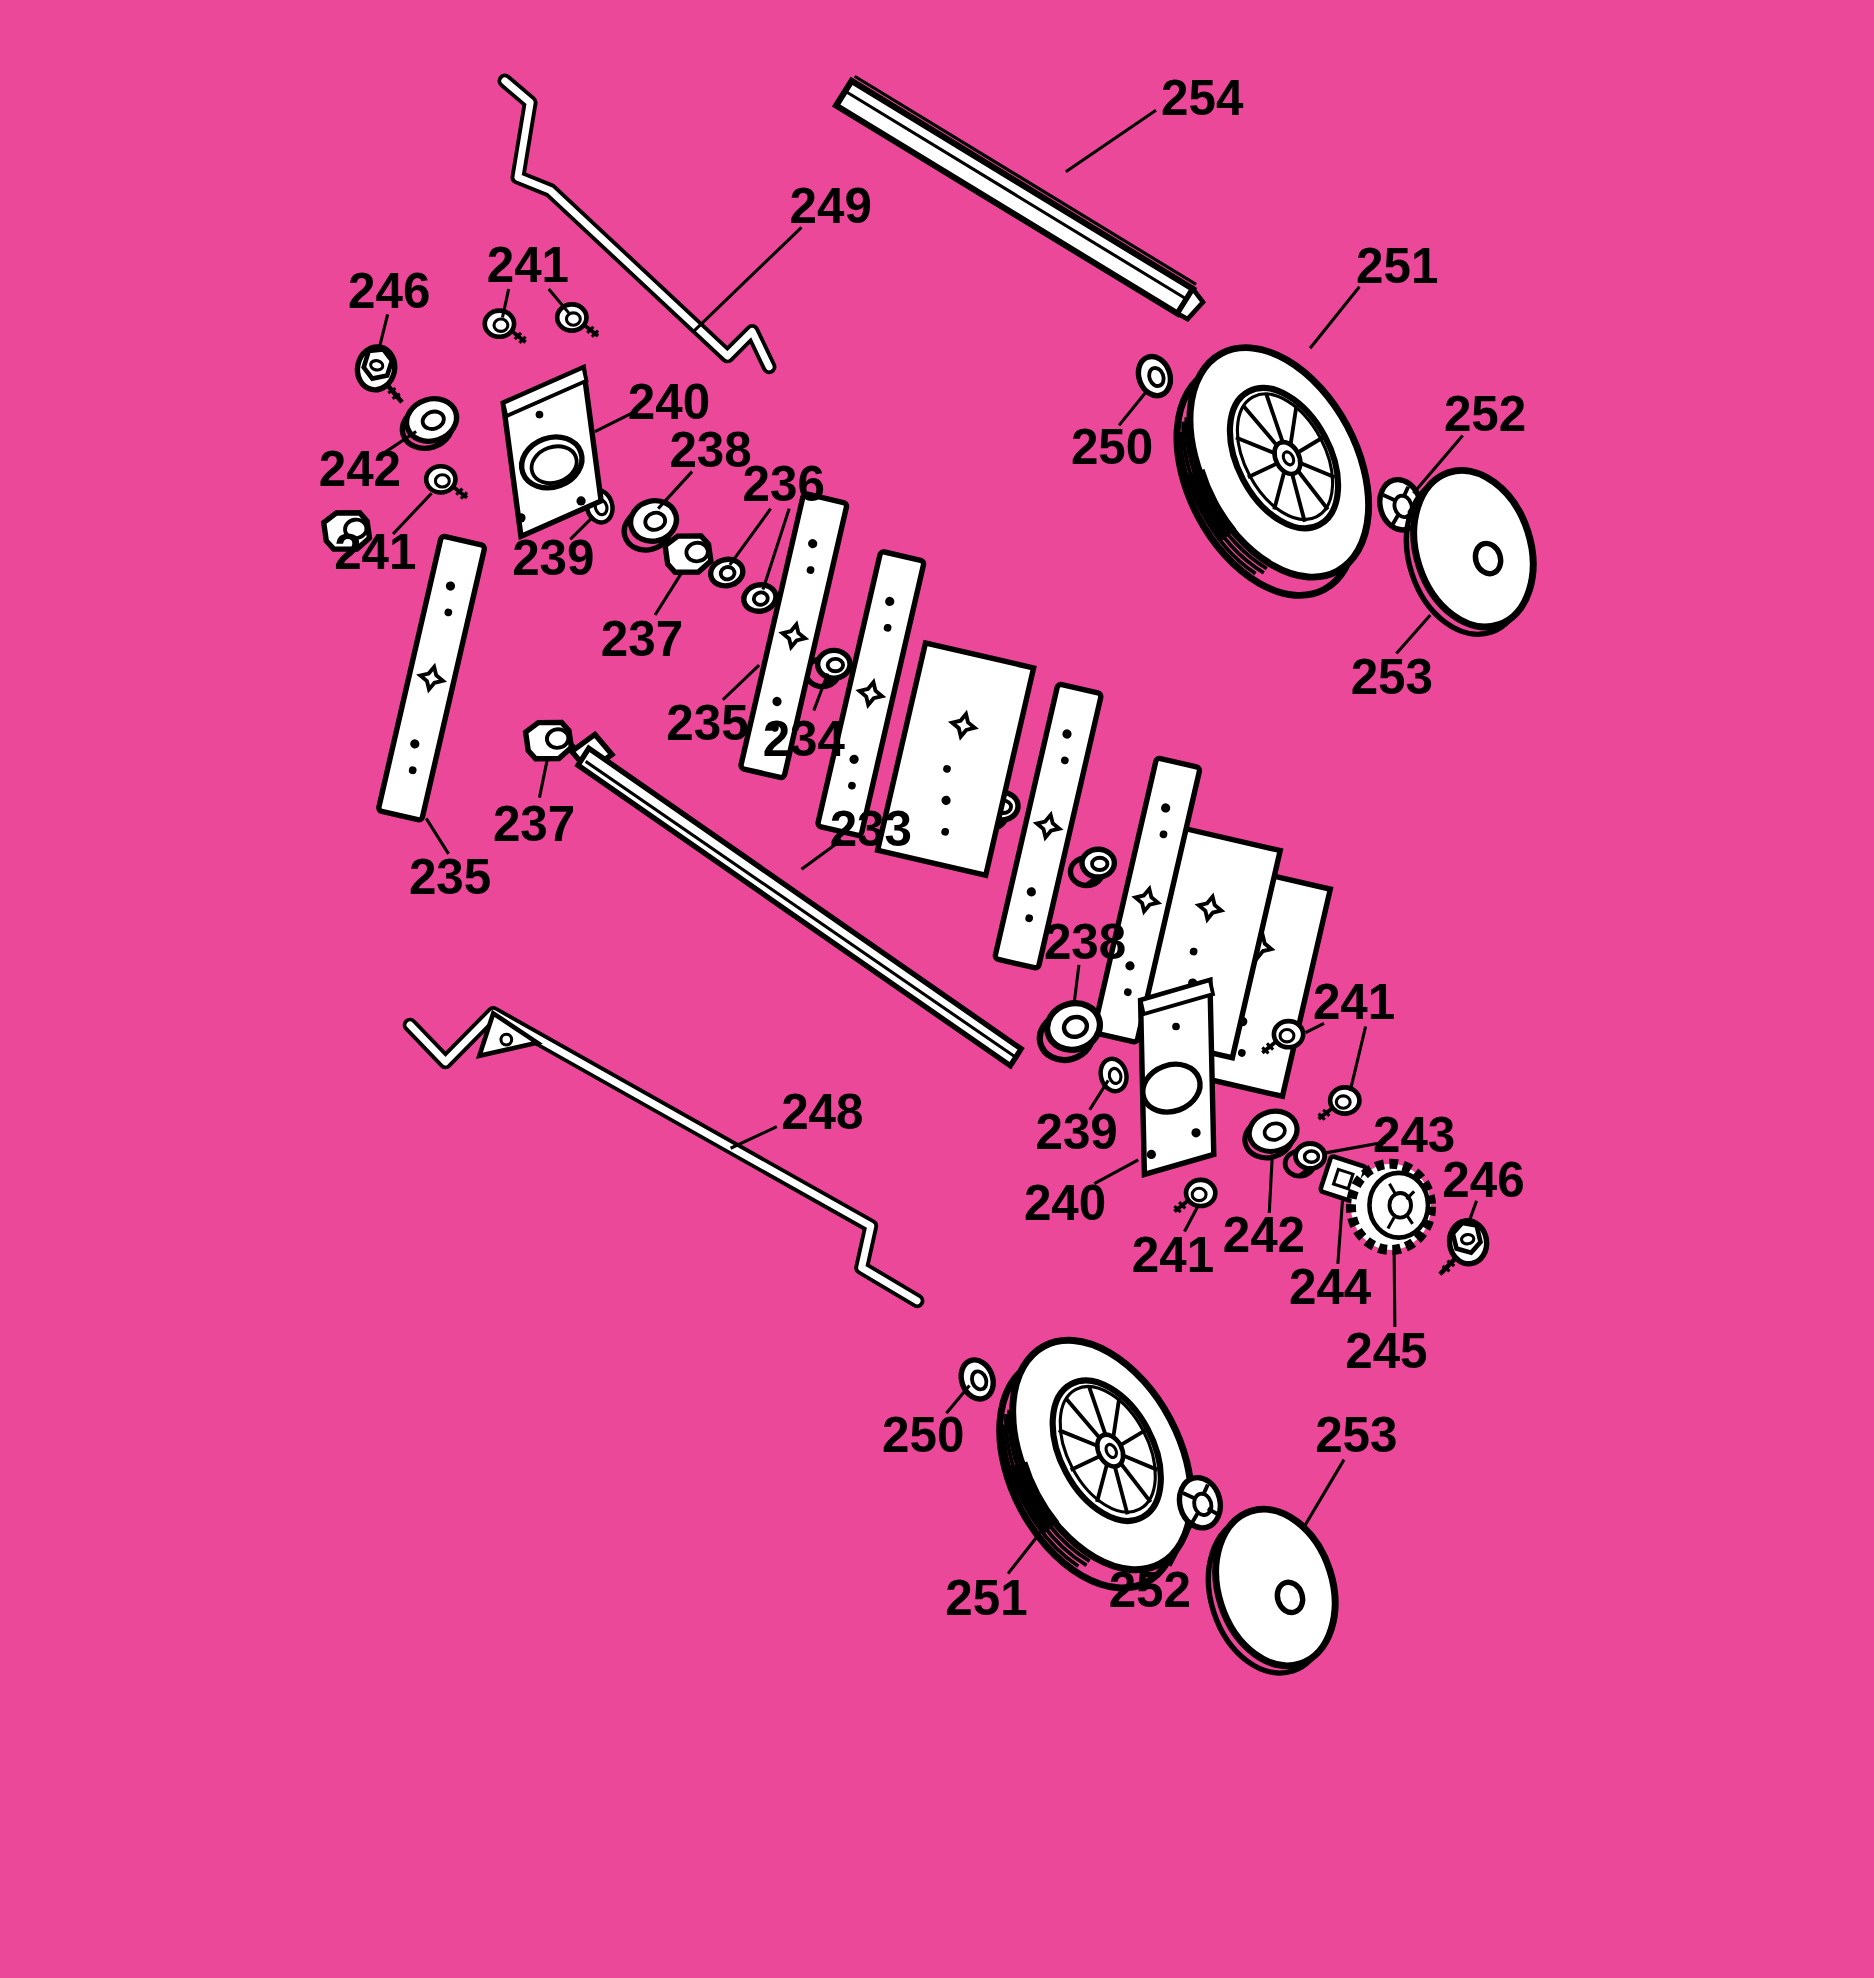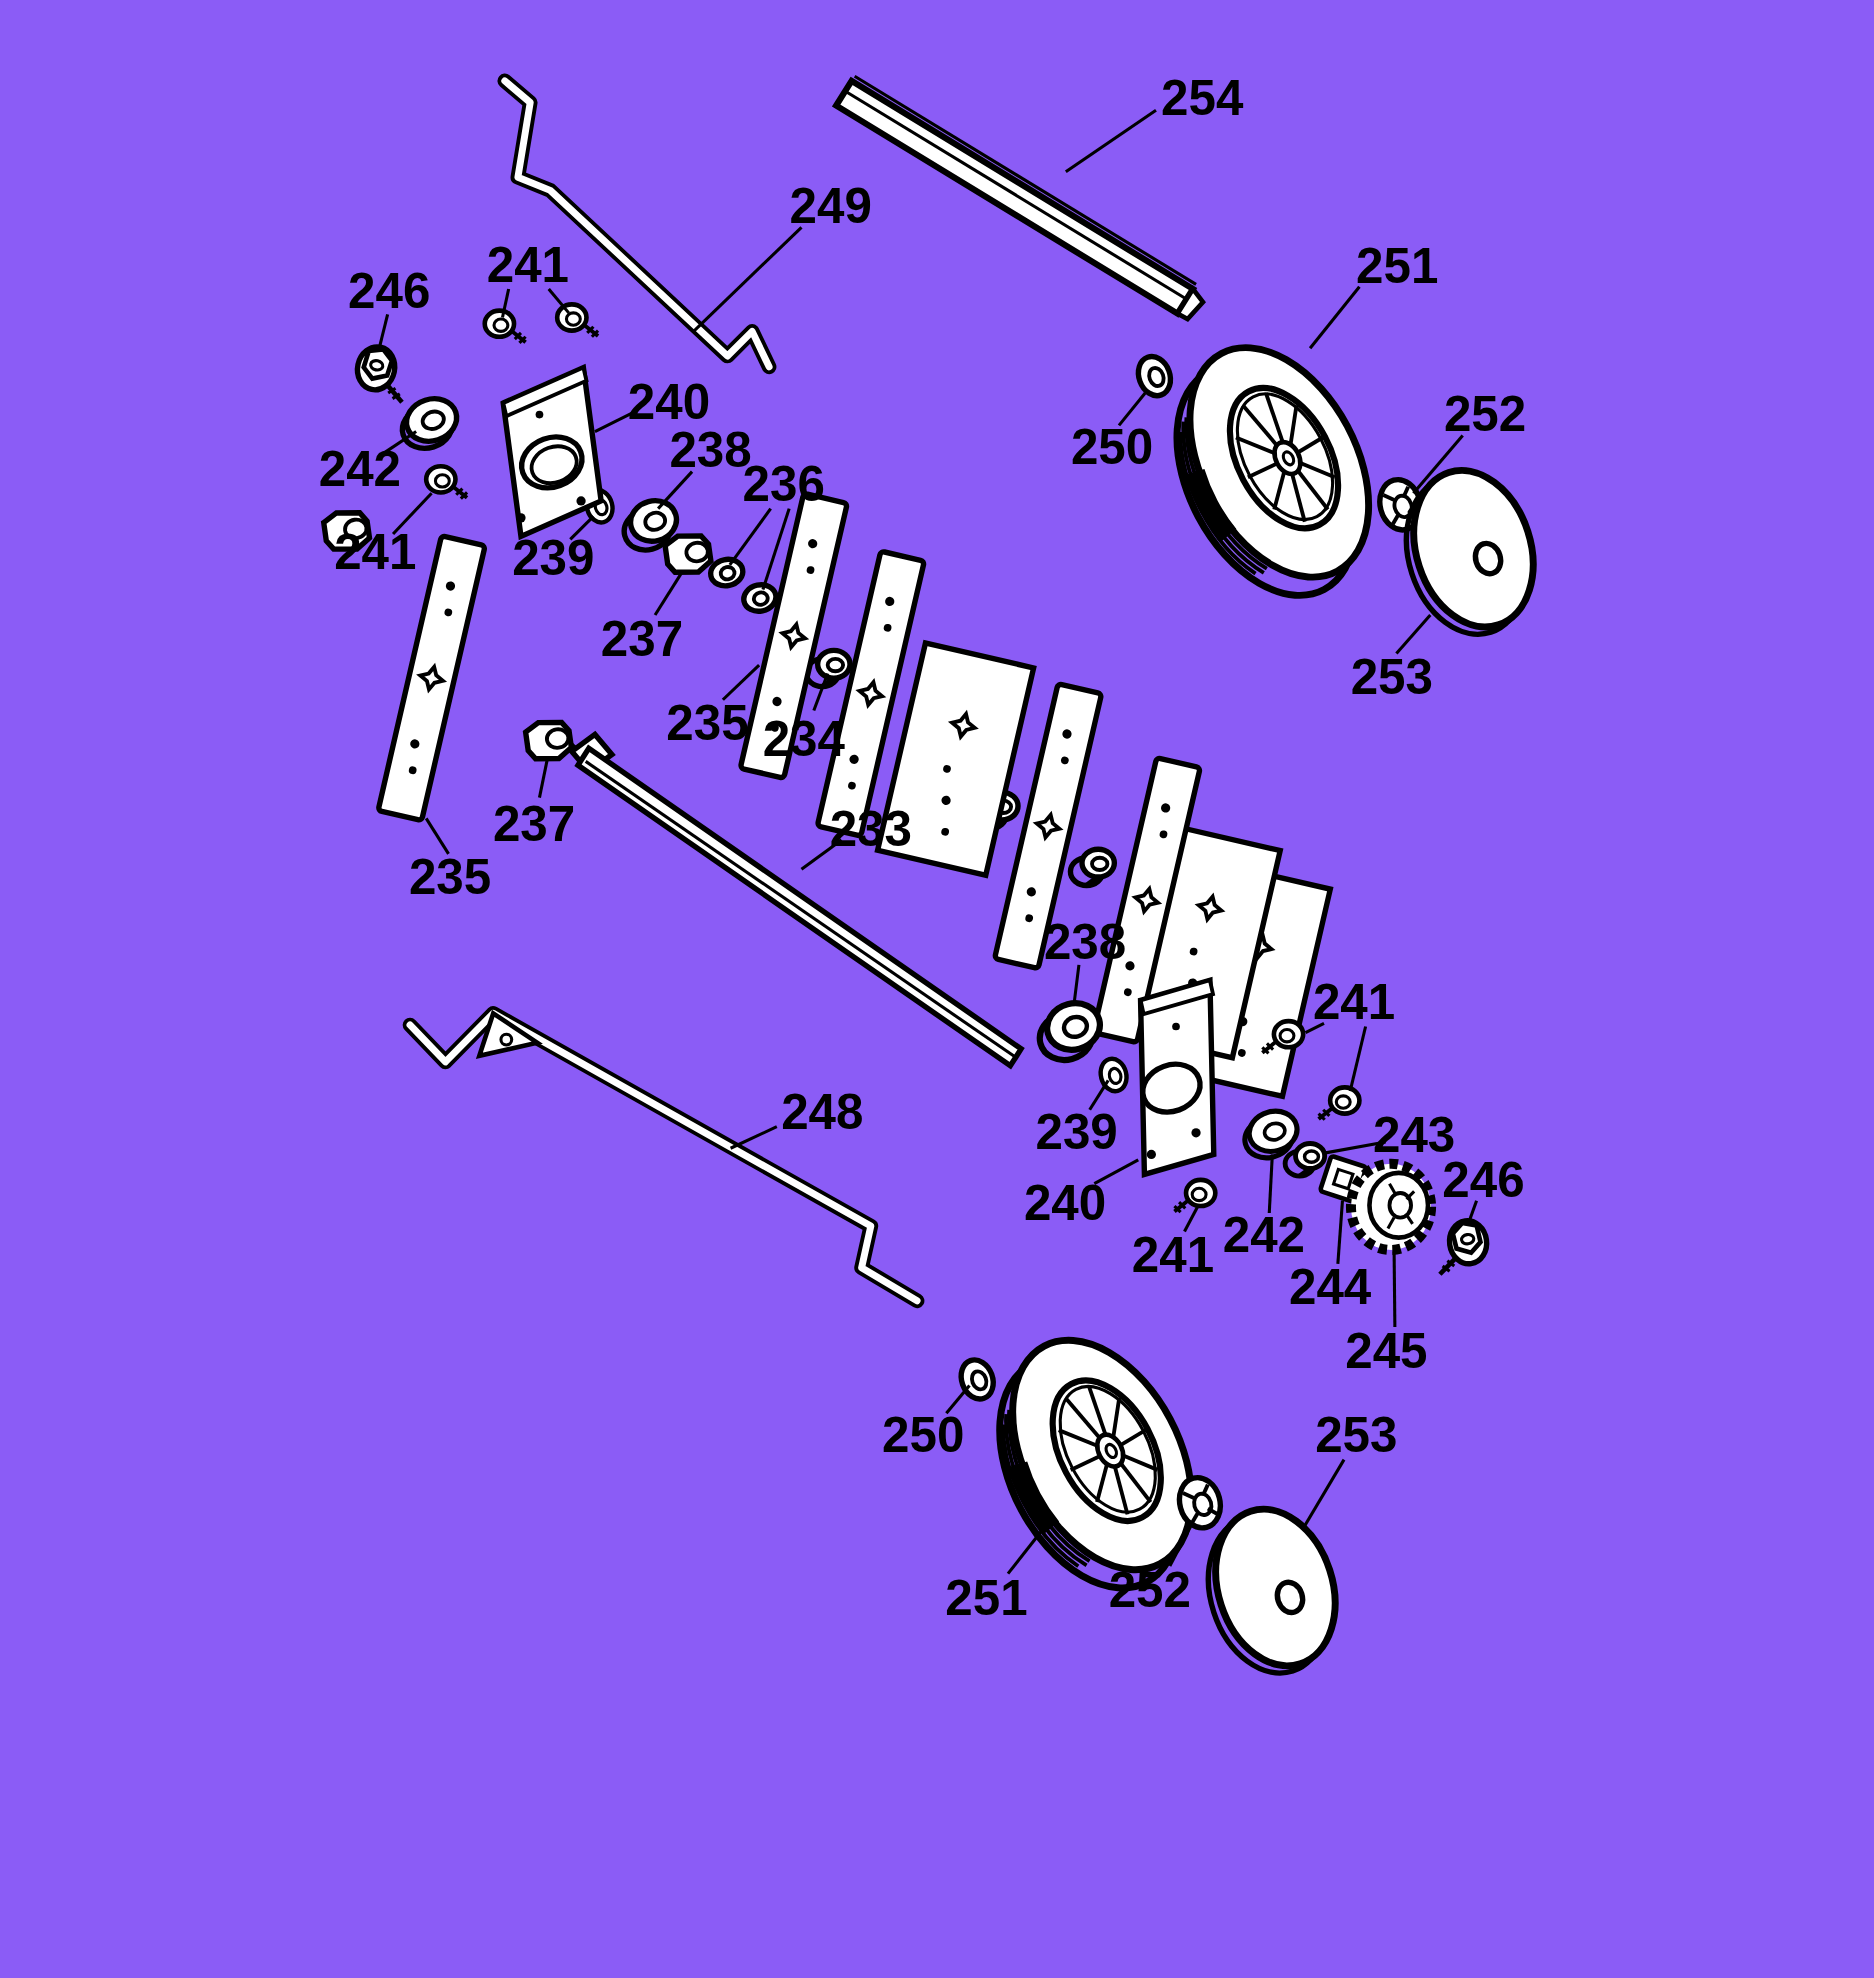--- a/index.html
+++ b/index.html
@@ -1,16 +1,16 @@
 <!DOCTYPE html>
 <html style="font-size:12.3px"><head>
 <meta charset="utf-8">
 <style>
   html,body{margin:0;padding:0;background:#fff;}
-  .page{position:relative;width:1875px;height:1979px;background:#8b5cf6;overflow:hidden;}
+  .page{position:relative;width:1875px;height:1979px;background:#ec4899;overflow:hidden;}
   svg{display:block;}
   .ln4{stroke:#000;stroke-width:4;fill:none}
   .ln5{stroke:#000;stroke-width:5;fill:none}
   .ln6{stroke:#000;stroke-width:6;fill:none}
   .ln7{stroke:#000;stroke-width:7;fill:none}
   .ln8{stroke:#000;stroke-width:8;fill:none}
   .ln9{stroke:#000;stroke-width:9;fill:none}
   .wfill{fill:#ffffff}
   .dot{fill:#000;stroke:none}
   .band{stroke:#000;stroke-width:26;fill:none}

